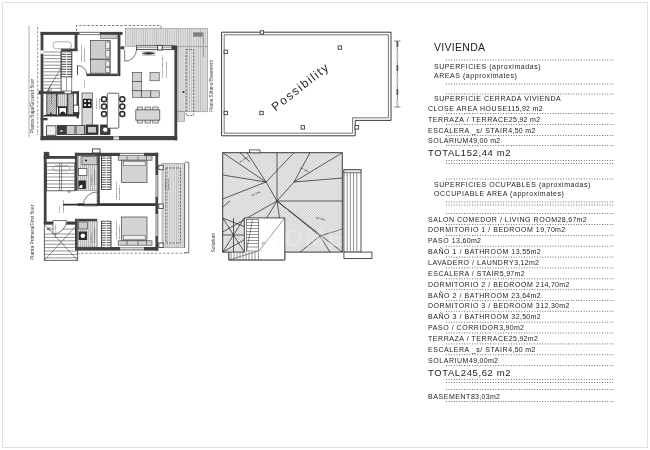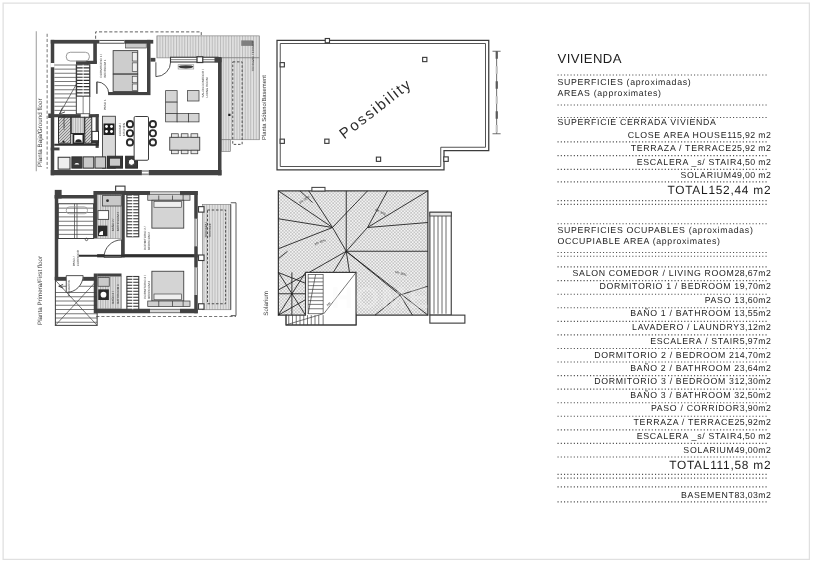--- a/index.html
+++ b/index.html
@@ -1,22 +1,22 @@
 <!DOCTYPE html>
 <html><head>
 <meta charset="utf-8">
 <style>
   html,body{margin:0;padding:0;background:#fff;}
   #sheet{position:relative;width:650px;height:450px;background:#fff;overflow:hidden;
          font-family:"Liberation Sans", sans-serif;}
-  .row{position:absolute;left:447px;width:170px;display:flex;justify-content:flex-end;
+  .row{position:absolute;left:428px;width:170px;display:flex;justify-content:flex-start;
        font-size:7px;letter-spacing:0.55px;color:#1c1c1c;white-space:nowrap;
        height:10px;line-height:9.5px;}
   .row .v{letter-spacing:0.3px;}
-  .hd{position:absolute;left:446px;width:170px;font-size:7px;letter-spacing:0.55px;
+  .hd{position:absolute;left:434px;width:170px;font-size:7px;letter-spacing:0.55px;
       color:#1c1c1c;white-space:nowrap;}
   .dot{position:absolute;left:446px;width:169px;height:0;}
   .big{font-size:9.5px;letter-spacing:0.6px;}
 </style>
 </head>
 <body>
 <div id="sheet">
 
   <div style="position:absolute;left:2px;top:2px;width:644px;height:444px;border:1px solid #e0e0e0;"></div>
 
@@ -620,21 +620,21 @@
       <span>ESCALERA _s/ STAIR</span>
       <span class="v">4,50 m2</span>
     </div>
   <div class="row" style="top:355.6px;">
       <span>SOLARIUM</span>
       <span class="v">49,00m2</span>
     </div>
 
   <div class="row big" style="top:365.5px;height:13px;line-height:13px;background:none;">
       <span>TOTAL</span>
-      <span>111,58 m2</span>
+      <span>245,62 m2</span>
     </div>
   <div class="dot" style="top:379.5px;"></div>
   <div class="dot" style="top:382.5px;"></div>
   <div class="dot" style="top:389.5px;"></div>
 
   <div class="row" style="top:390.5px;height:11px;line-height:11px;">
       <span>BASEMENT</span>
       <span class="v">83,03m2</span>
     </div>
 </div>

